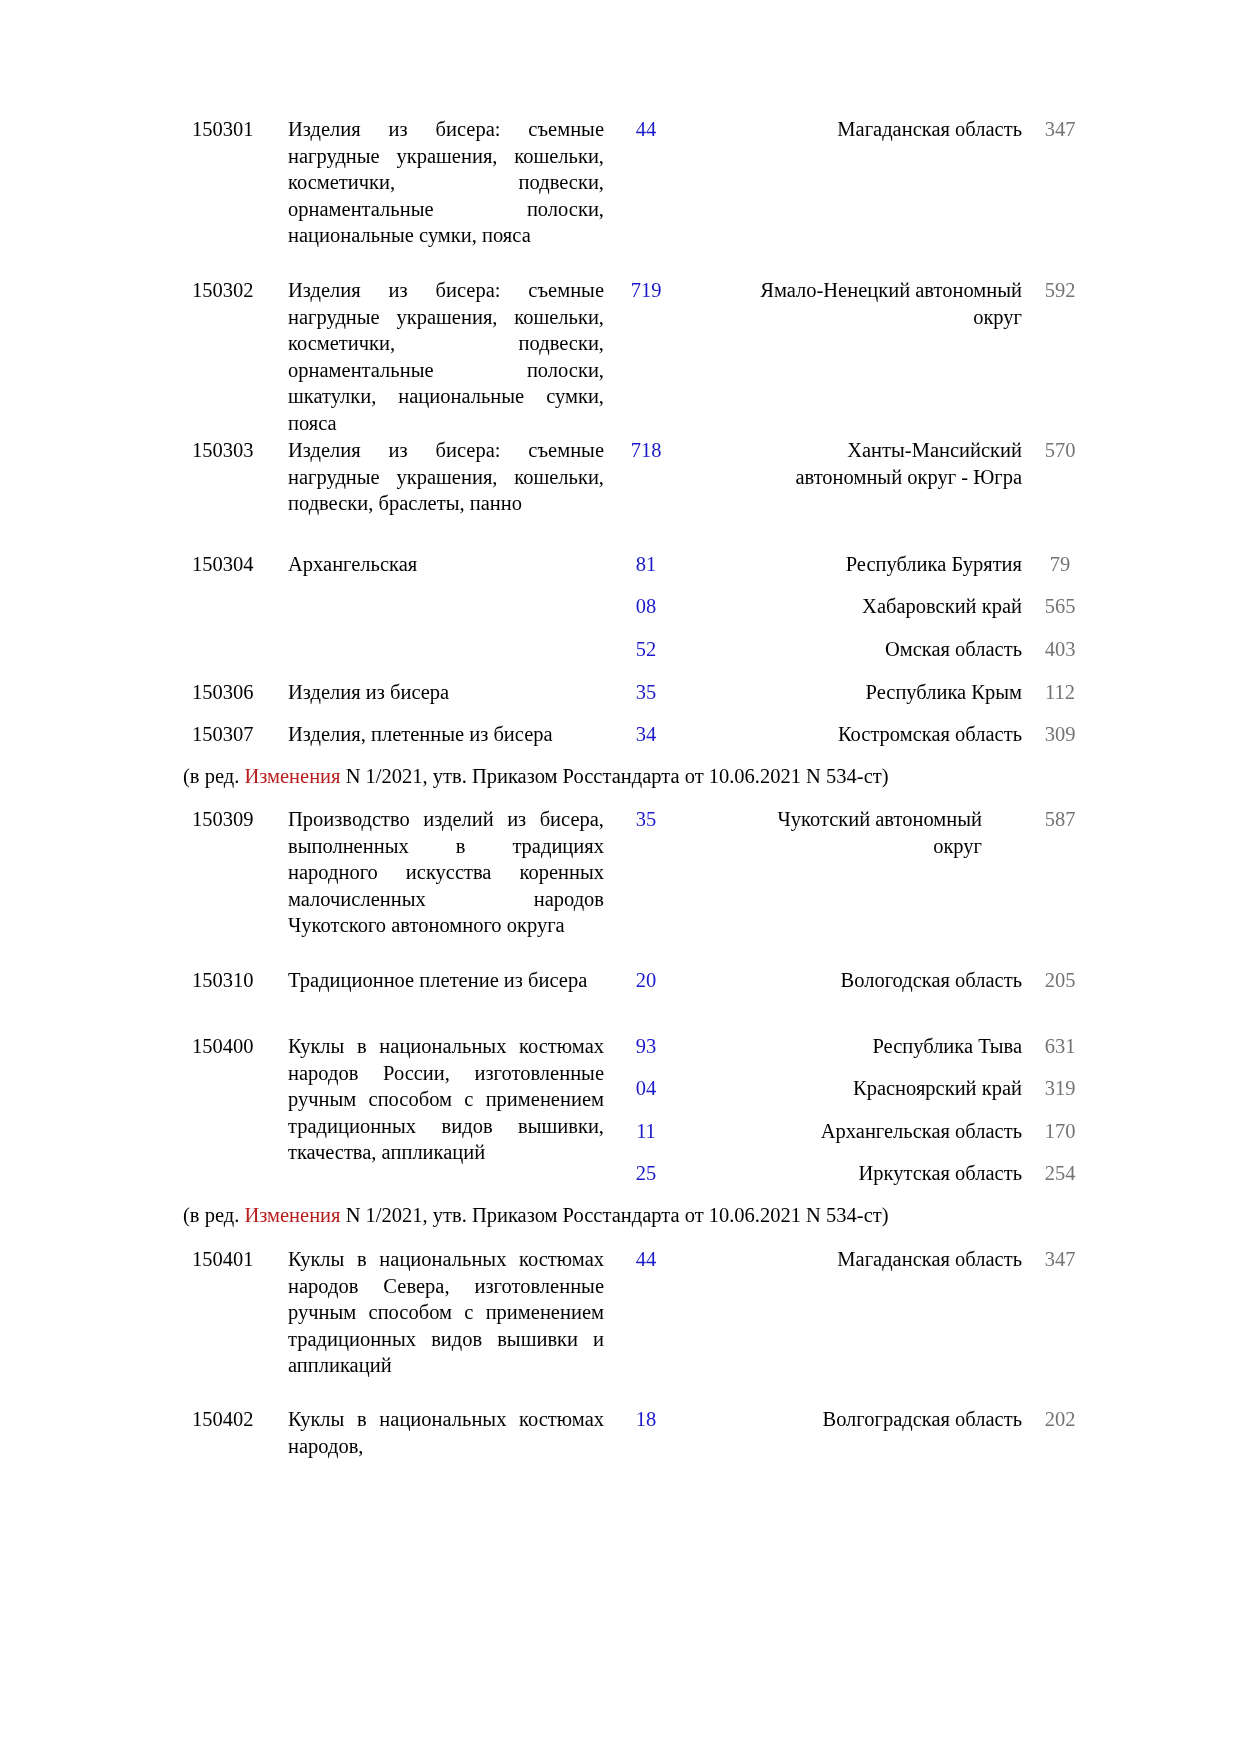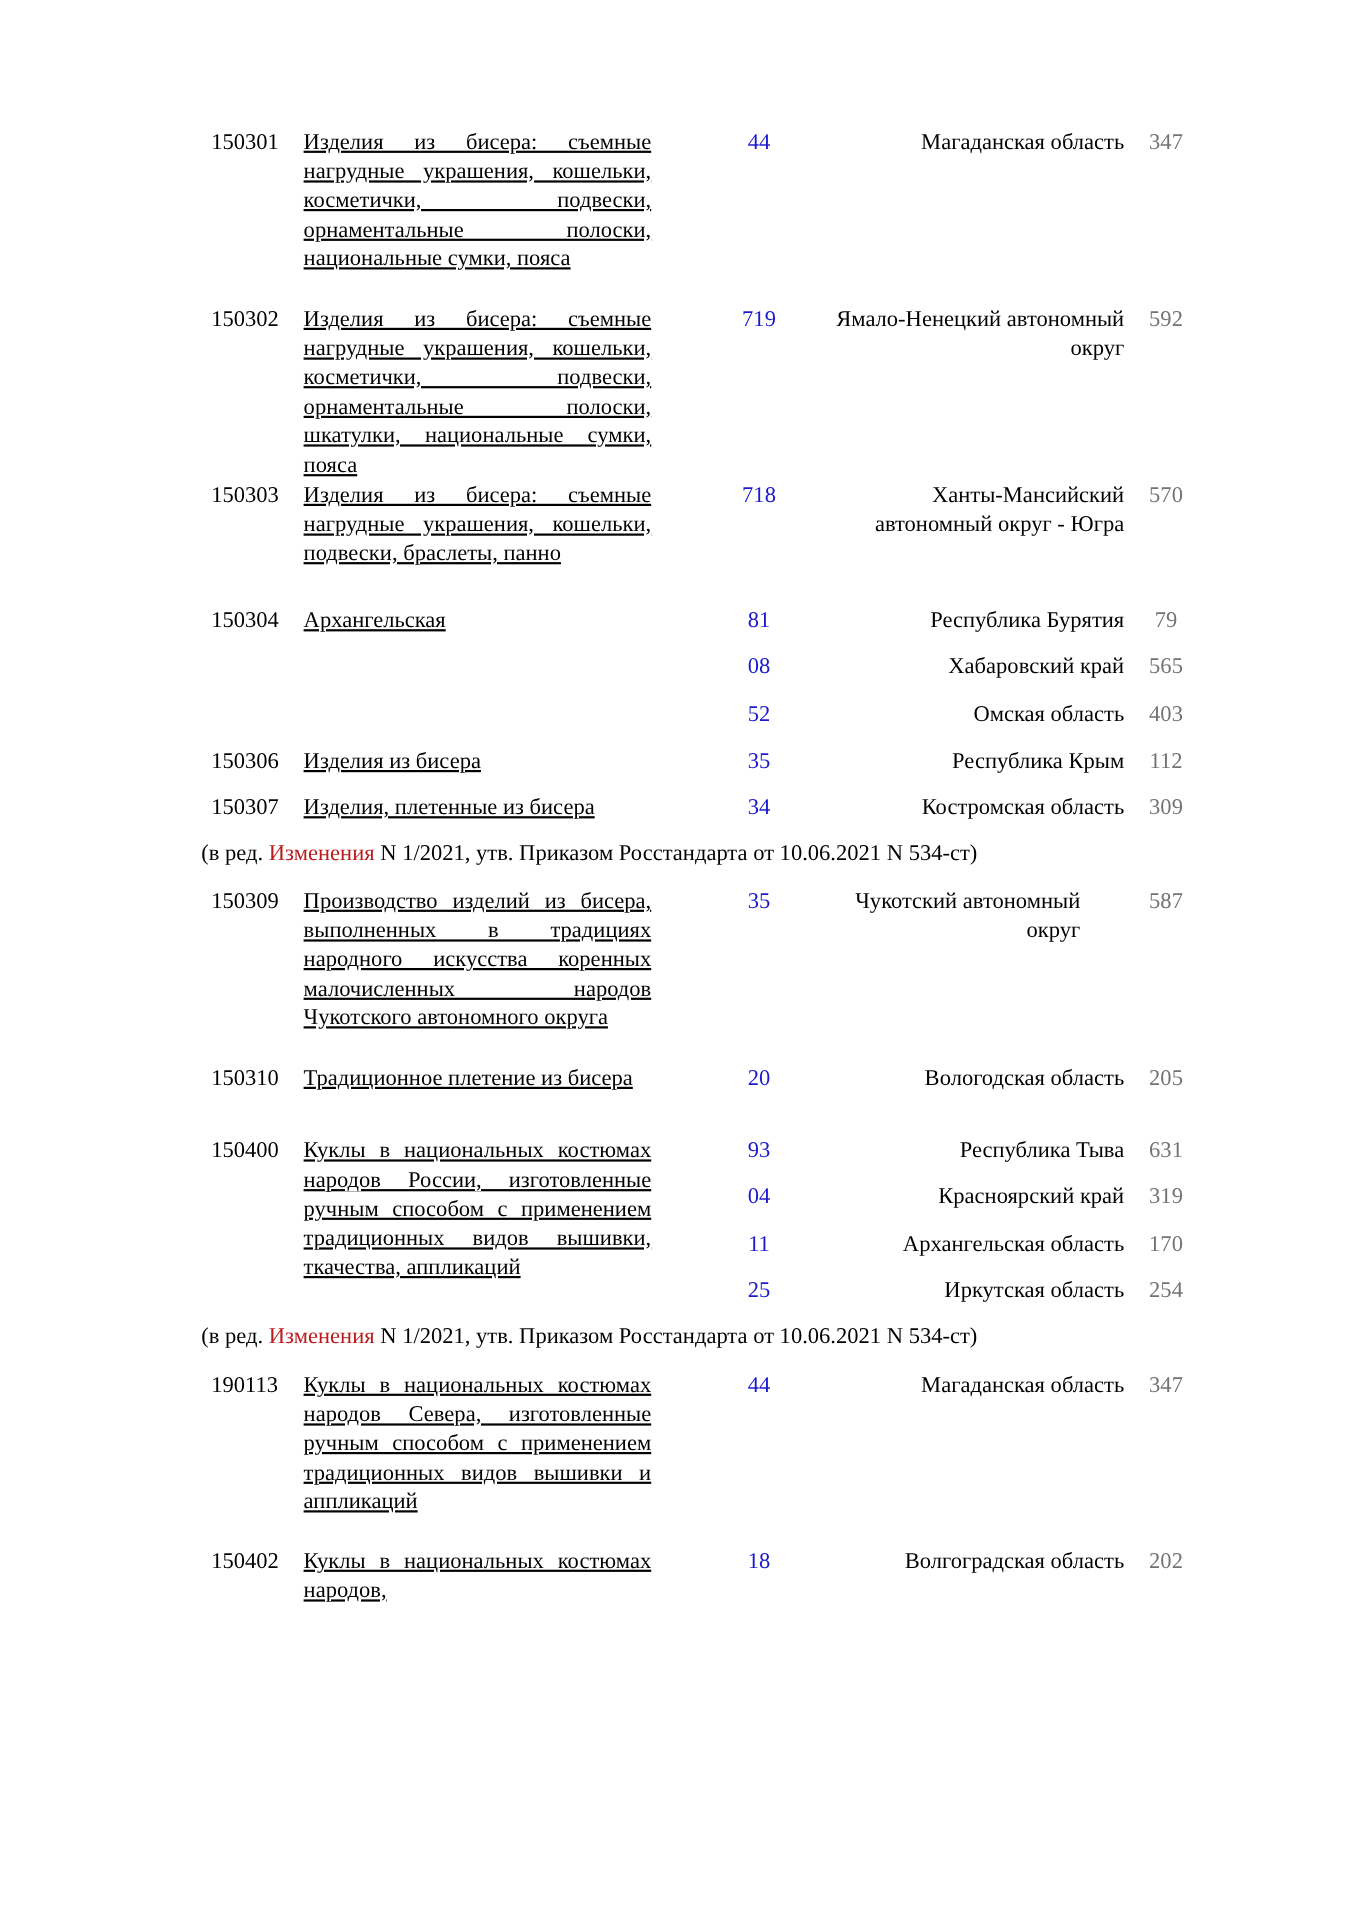--- a/index.html
+++ b/index.html
@@ -30,34 +30,33 @@
     width: 1240px;
   }
   .code {
     position: absolute;
     left: 192px;
     width: 78px;
     text-align: left;
   }
   .name {
     position: absolute;
-    left: 276px;
+    left: 288px;
     width: 316px;
     text-align: justify;
     text-align-last: left;
-    text-decoration: underline;
   }
   .sub {
     position: absolute;
     left: 0;
     width: 1240px;
   }
   .link-num {
     position: absolute;
-    left: 660px;
+    left: 616px;
     width: 60px;
     text-align: center;
     color: #1a1acc;
     text-decoration: none;
     cursor: pointer;
   }
   .region {
     position: absolute;
     left: 742px;
     width: 280px;
@@ -205,21 +204,21 @@
       <div class="region">Иркутская область</div>
       <a class="region-num">254</a>
     </div>
   </div>
 
   <div class="note" style="top:1202px">
     <span>(в ред. </span><a>Изменения</a><span> N 1/2021, утв. Приказом Росстандарта от 10.06.2021 N 534-ст)</span>
   </div>
 
   <div class="row" style="top:1246px">
-    <div class="code">190113</div>
+    <div class="code">150401</div>
     <div class="name">Куклы в национальных костюмах народов Севера, изготовленные ручным способом с применением традиционных видов вышивки и аппликаций</div>
     <div class="sub" style="top:0">
       <a class="link-num">44</a>
       <div class="region">Магаданская область</div>
       <a class="region-num">347</a>
     </div>
   </div>
 
   <div class="row" style="top:1406px">
     <div class="code">150402</div>

